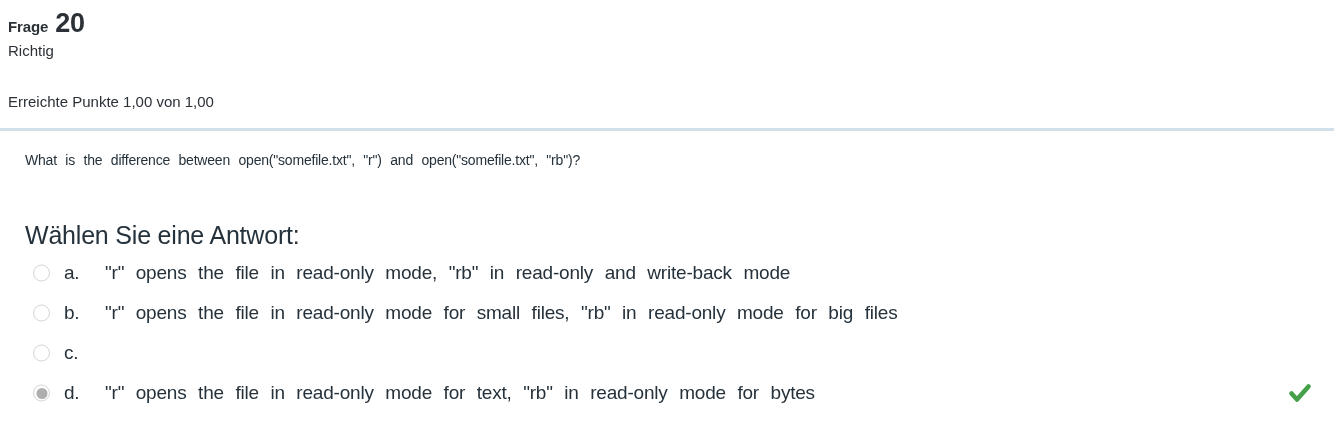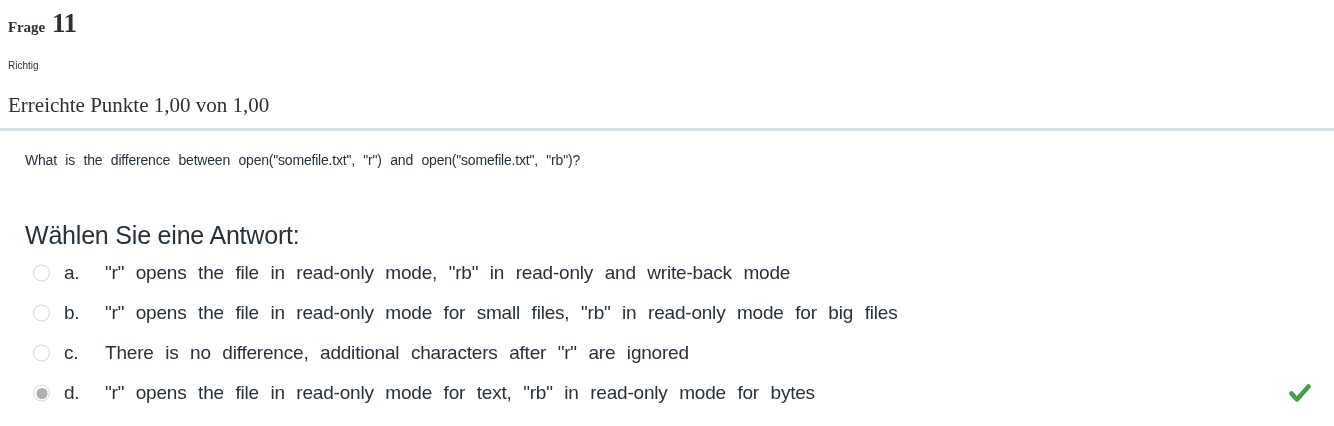--- a/index.html
+++ b/index.html
@@ -13,25 +13,25 @@
   *{margin:0;padding:0;box-sizing:border-box;}
   html,body{background:#ffffff;}
   body{
     font-family:"Liberation Sans","DejaVu Sans",sans-serif;
     width:1334px;height:426px;position:relative;overflow:hidden;
     color:var(--text-body);
   }
   .abs{position:absolute;}
 
   
-  .frage-line{left:8px;top:8px;display:flex;align-items:baseline;font-family:Liberation Serif, serif;}
+  .frage-line{left:8px;top:8px;display:flex;align-items:baseline;}
   .frage-label{font-size:15px;font-weight:bold;color:var(--text-dark);letter-spacing:-0.1px;}
   .frage-number{font-size:27px;font-weight:bold;color:var(--text-dark);margin-left:7px;letter-spacing:-0.5px;}
-  .status-line{left:8px;top:60px;font-size:10px;color:var(--text-dark);}
-  .points-line{left:8px;top:93px;font-size:21px;color:var(--text-dark);font-family:Liberation Serif, serif;}
+  .status-line{left:8px;top:42px;font-size:15px;color:var(--text-dark);}
+  .points-line{left:8px;top:93px;font-size:15px;color:var(--text-dark);}
   .divider{left:0;top:128px;width:1334px;height:3px;background:var(--divider);}
 
   
   .question-text{
     left:25px;top:152px;width:960px;
     font-size:14px;color:var(--text-body);
     word-spacing:0.34em;letter-spacing:-0.2px;
   }
   .prompt-text{
     left:25px;top:221px;
@@ -66,21 +66,21 @@
     position:absolute;left:1288px;top:50%;transform:translateY(-50%);
     width:24px;height:22px;display:flex;align-items:center;justify-content:center;
   }
   .check-icon svg{display:block;}
 </style>
 </head>
 <body>
 
 <div class="abs frage-line">
   <span class="frage-label">Frage</span>
-  <span class="frage-number">11</span>
+  <span class="frage-number">20</span>
 </div>
 
 <div class="abs status-line">Richtig</div>
 
 <div class="abs points-line">Erreichte Punkte 1,00 von 1,00</div>
 
 <div class="abs divider"></div>
 
 <div class="abs question-text">What is the difference between open("somefile.txt", "r") and open("somefile.txt", "rb")?</div>
 
@@ -94,21 +94,20 @@
 
 <div class="abs option-row row-b">
   <div class="radio"></div>
   <span class="option-letter">b.</span>
   <span class="option-text">"r" opens the file in read-only mode for small files, "rb" in read-only mode for big files</span>
 </div>
 
 <div class="abs option-row row-c">
   <div class="radio"></div>
   <span class="option-letter">c.</span>
-  <span class="option-text">There is no difference, additional characters after "r" are ignored</span>
 </div>
 
 <div class="abs option-row row-d">
   <div class="radio selected"></div>
   <span class="option-letter">d.</span>
   <span class="option-text">"r" opens the file in read-only mode for text, "rb" in read-only mode for bytes</span>
   <span class="check-icon">
     <svg width="24" height="22" viewBox="0 0 24 22">
       <path d="M3.5 11.5 L9 17.5 L20.5 4.5" fill="none" stroke="#45a049" stroke-width="4.6" stroke-linecap="round" stroke-linejoin="round"></path>
     </svg>

